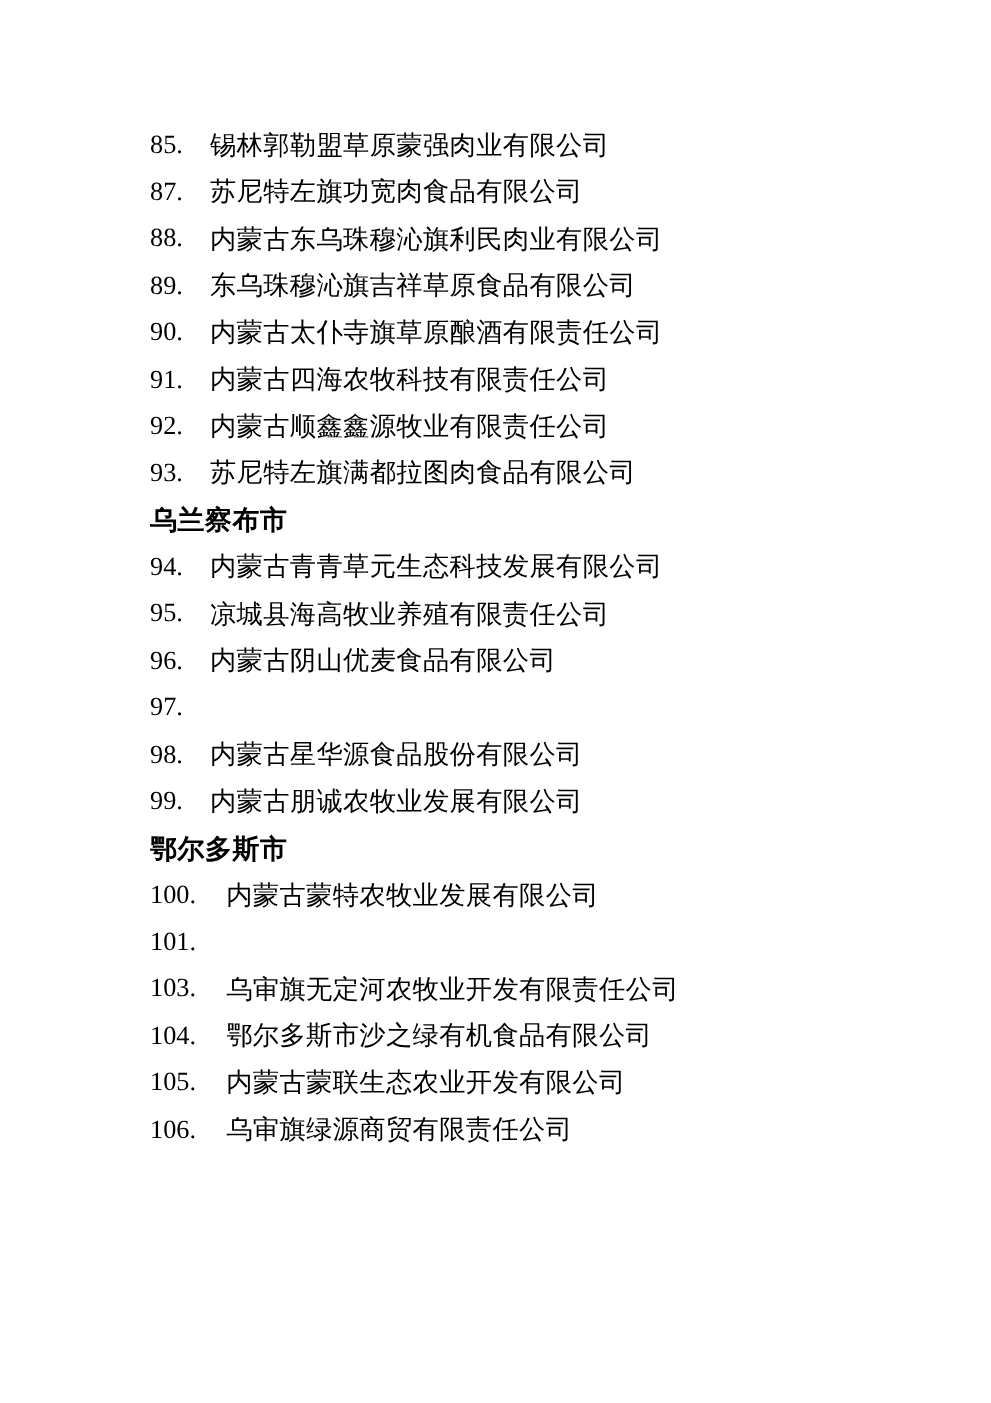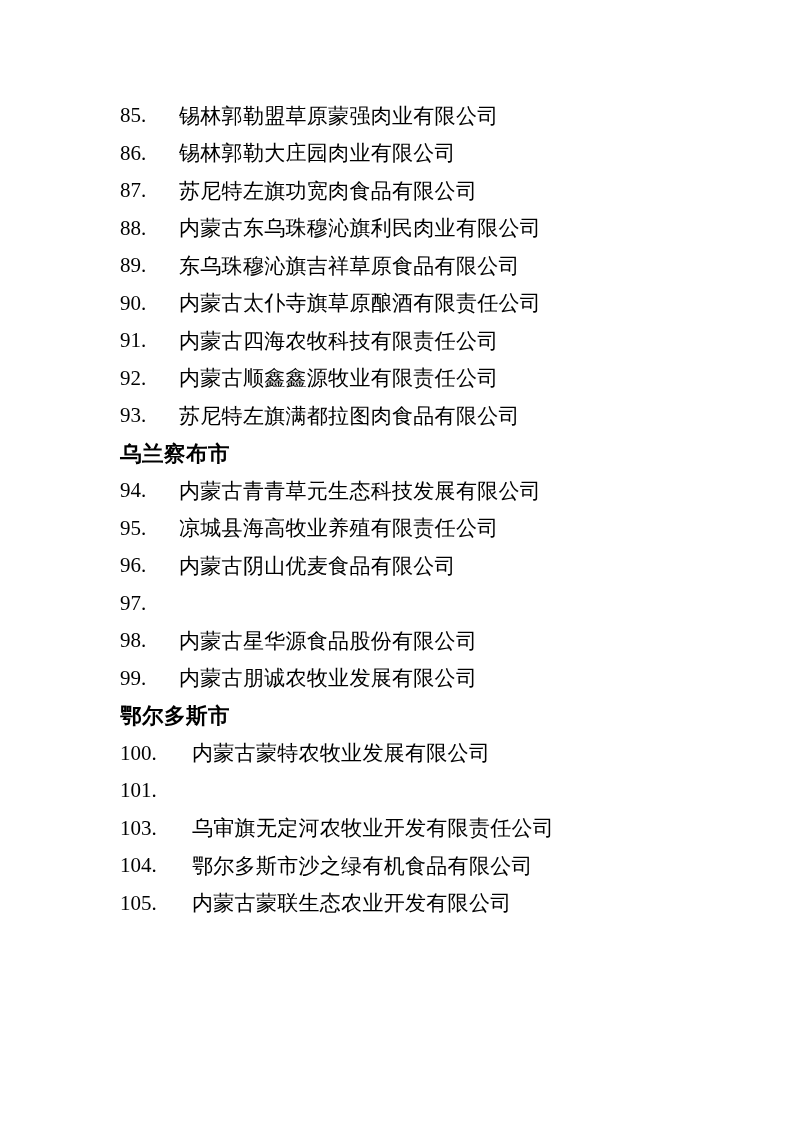--- a/index.html
+++ b/index.html
@@ -19,21 +19,20 @@
     top: 97px;
     left: 120px;
     right: 50px;
   }
   .row {
     height: 37.5px;
     display: flex;
     align-items: center;
     white-space: nowrap;
     color: #000000;
-    gap: 11px;
   }
   .item {
     font-family: "Liberation Serif", "DejaVu Serif", serif;
     font-size: 21px;
   }
   .item .num {
     flex: 0 0 auto;
     width: 48px;
     font-family: "Liberation Serif", "DejaVu Serif", serif;
   }
@@ -51,24 +50,20 @@
   }
 </style>
 </head>
 <body>
 
 <div class="page">
   <div class="content">
       <div class="row item">
         <span class="num">85.</span>
         <span class="name">锡林郭勒盟草原蒙强肉业有限公司</span>
-      </div>
-      <div class="row item">
-        <span class="num">86.</span>
-        <span class="name">锡林郭勒大庄园肉业有限公司</span>
       </div>
       <div class="row item">
         <span class="num">87.</span>
         <span class="name">苏尼特左旗功宽肉食品有限公司</span>
       </div>
       <div class="row item">
         <span class="num">88.</span>
         <span class="name">内蒙古东乌珠穆沁旗利民肉业有限公司</span>
       </div>
       <div class="row item">
@@ -128,14 +123,18 @@
         <span class="name">乌审旗无定河农牧业开发有限责任公司</span>
       </div>
       <div class="row item">
         <span class="num three">104.</span>
         <span class="name">鄂尔多斯市沙之绿有机食品有限公司</span>
       </div>
       <div class="row item">
         <span class="num three">105.</span>
         <span class="name">内蒙古蒙联生态农业开发有限公司</span>
       </div>
+      <div class="row item">
+        <span class="num three">106.</span>
+        <span class="name">乌审旗绿源商贸有限责任公司</span>
+      </div>
     </div>
 </div>
 
 </body></html>

